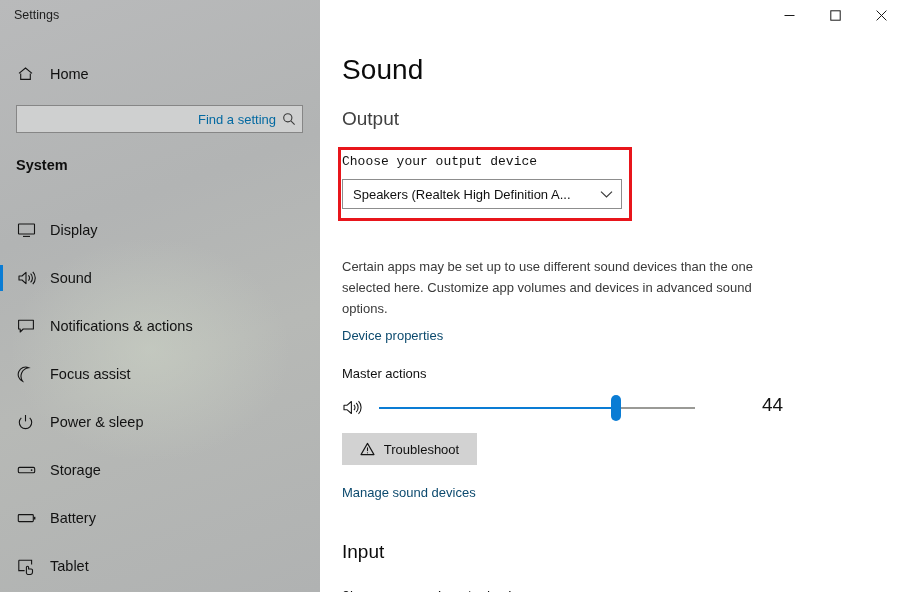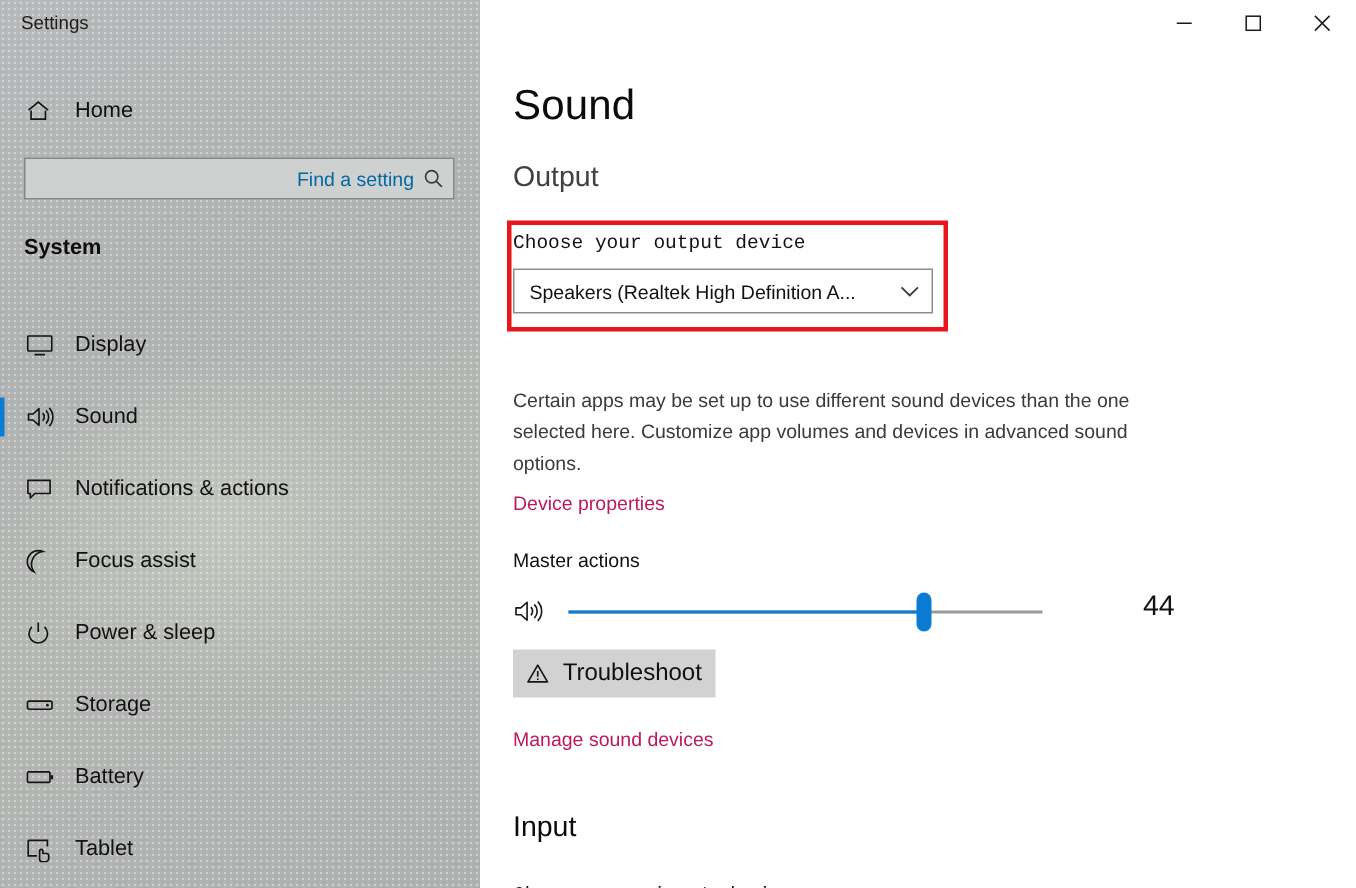--- a/index.html
+++ b/index.html
@@ -216,21 +216,21 @@
     left: 22px; top: 224px;
     width: 452px;
     font-size: 13px;
     line-height: 21px;
     color: #3a3a3a;
   }
 
   .link {
     position: absolute;
     font-size: 13px;
-    color: #be185d;
+    color: #0c4a6e;
     cursor: default;
     white-space: nowrap;
   }
   .link-device-props { left: 22px; top: 296px; }
   .link-manage { left: 22px; top: 453px; }
 
   .lbl-master {
     position: absolute;
     left: 22px; top: 334px;
     font-size: 13px;
@@ -278,21 +278,21 @@
     position: absolute;
     left: 22px; top: 401px;
     width: 135px; height: 32px;
     background: #d2d2d2;
     border: none;
     display: flex;
     align-items: center;
     justify-content: center;
     gap: 9px;
     cursor: default;
-    font-size: 16px;
+    font-size: 13px;
     color: #101010;
     position: absolute;
   }
   .btn .warn { display: flex; align-items: center; color: #151515; }
 
   .section-input {
     position: absolute;
     left: 22px; top: 509px;
     font-size: 19px;
     color: #0b0b0b;

